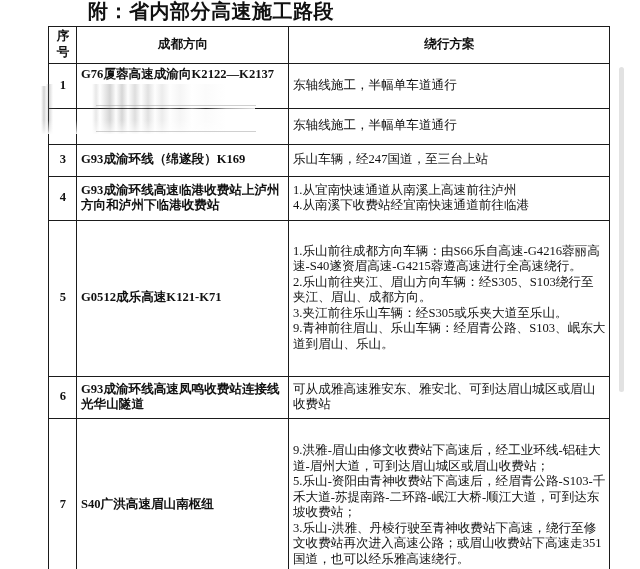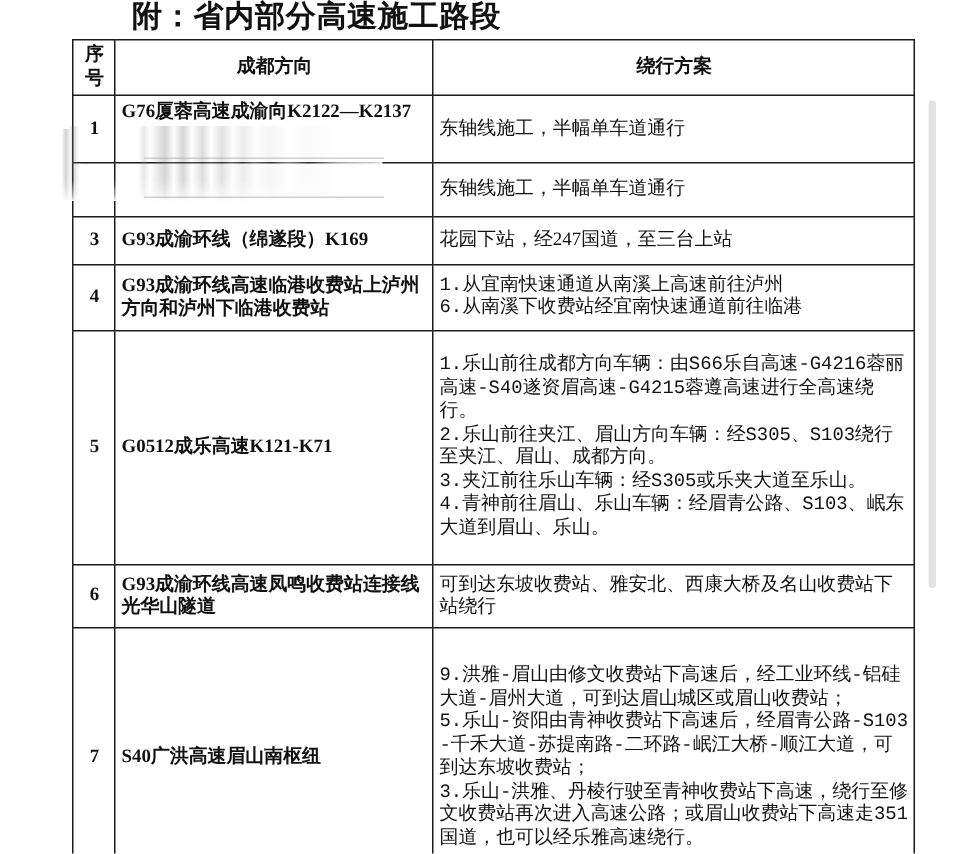--- a/index.html
+++ b/index.html
@@ -82,21 +82,21 @@
     line-height: 16px;
     vertical-align: middle;
     word-break: break-all;
   }
   td.plan {
     font-size: 12.6px;
     line-height: 15.6px;
     vertical-align: middle;
     word-break: break-all;
   }
-  td.plan .ln { display: block; font-family: Liberation Mono, monospace; }
+  td.plan .ln { display: block; }
 
   .r1 td { height: 38px; }
   .r1 td.road { vertical-align: top; padding-top: 3px; }
   .r2 td { height: 30px; }
   .r3 td { height: 26px; }
   .r4 td { height: 38px; }
   .r5 td { height: 150px; }
   .r6 td { height: 36px; }
   .r7 td { height: 168px; }
 
@@ -216,44 +216,44 @@
           <td class="plan">东轴线施工，半幅单车道通行</td>
         </tr>
         <tr class="r2">
           <td class="seq"></td>
           <td class="road"></td>
           <td class="plan">东轴线施工，半幅单车道通行</td>
         </tr>
         <tr class="r3">
           <td class="seq">3</td>
           <td class="road">G93成渝环线（绵遂段）K169</td>
-          <td class="plan">花园下站，经247国道，至三台上站</td>
+          <td class="plan">乐山车辆，经247国道，至三台上站</td>
         </tr>
         <tr class="r4">
           <td class="seq">4</td>
           <td class="road">G93成渝环线高速临港收费站上泸州方向和泸州下临港收费站</td>
           <td class="plan">
               <span class="ln">1.从宜南快速通道从南溪上高速前往泸州</span>
-              <span class="ln">6.从南溪下收费站经宜南快速通道前往临港</span>
+              <span class="ln">4.从南溪下收费站经宜南快速通道前往临港</span>
             </td>
         </tr>
         <tr class="r5">
           <td class="seq">5</td>
           <td class="road">G0512成乐高速K121-K71</td>
           <td class="plan">
               <span class="ln">1.乐山前往成都方向车辆：由S66乐自高速-G4216蓉丽高速-S40遂资眉高速-G4215蓉遵高速进行全高速绕行。</span>
               <span class="ln">2.乐山前往夹江、眉山方向车辆：经S305、S103绕行至夹江、眉山、成都方向。</span>
               <span class="ln">3.夹江前往乐山车辆：经S305或乐夹大道至乐山。</span>
-              <span class="ln">4.青神前往眉山、乐山车辆：经眉青公路、S103、岷东大道到眉山、乐山。</span>
+              <span class="ln">9.青神前往眉山、乐山车辆：经眉青公路、S103、岷东大道到眉山、乐山。</span>
             </td>
         </tr>
         <tr class="r6">
           <td class="seq">6</td>
           <td class="road">G93成渝环线高速凤鸣收费站连接线光华山隧道</td>
-          <td class="plan">可到达东坡收费站、雅安北、西康大桥及名山收费站下站绕行</td>
+          <td class="plan">可从成雅高速雅安东、雅安北、可到达眉山城区或眉山收费站</td>
         </tr>
         <tr class="r7">
           <td class="seq">7</td>
           <td class="road">S40广洪高速眉山南枢纽</td>
           <td class="plan">
               <span class="ln">9.洪雅-眉山由修文收费站下高速后，经工业环线-铝硅大道-眉州大道，可到达眉山城区或眉山收费站；</span>
               <span class="ln">5.乐山-资阳由青神收费站下高速后，经眉青公路-S103-千禾大道-苏提南路-二环路-岷江大桥-顺江大道，可到达东坡收费站；</span>
               <span class="ln">3.乐山-洪雅、丹棱行驶至青神收费站下高速，绕行至修文收费站再次进入高速公路；或眉山收费站下高速走351国道，也可以经乐雅高速绕行。</span>
             </td>
         </tr>

